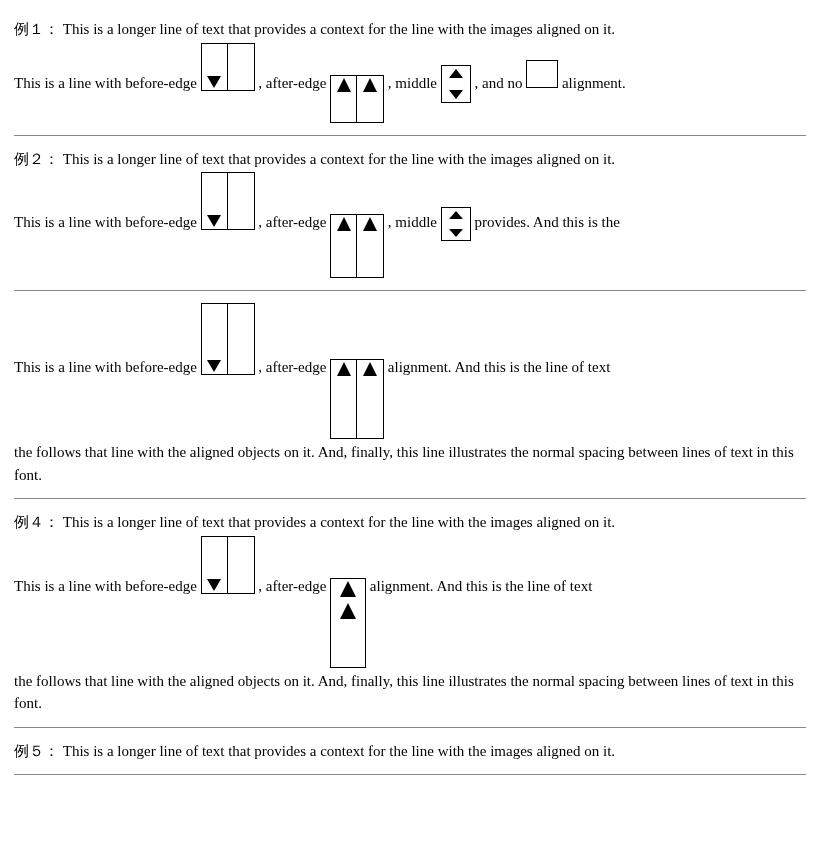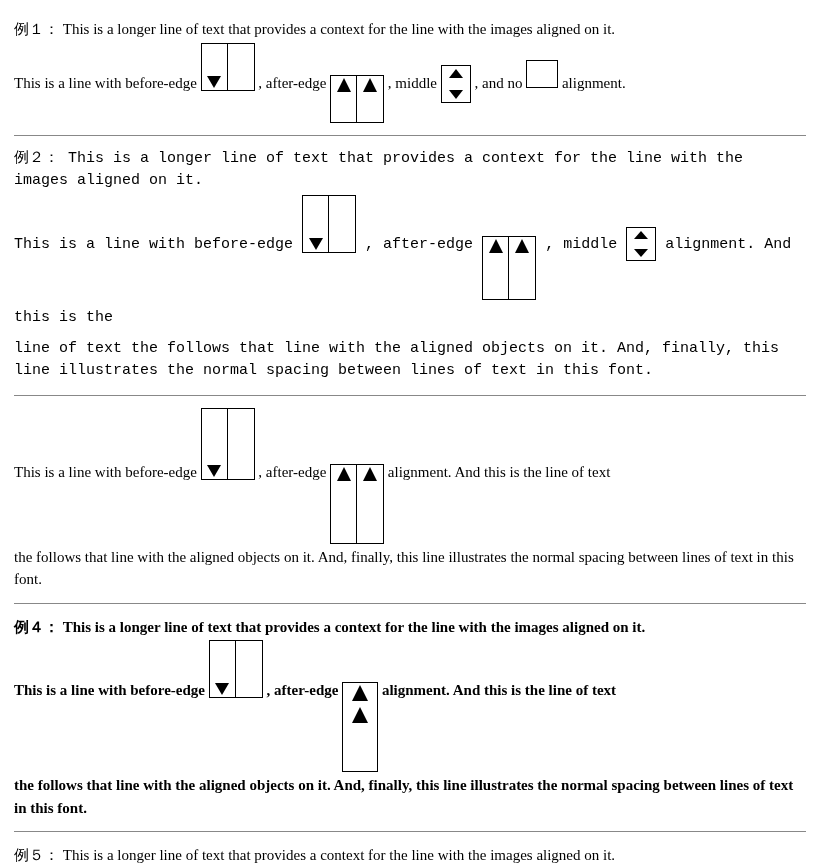--- a/index.html
+++ b/index.html
@@ -68,21 +68,21 @@
           </svg>
       </span>
     </span>
     <span>, and no</span>
     
     <span style="display:inline-block;vertical-align:baseline;border:1.5px solid #000;background:#fff;width:32px;height:28px;"></span>
     <span> alignment.</span>
   </p>
 </div>
 
-<div class="section" style="margin-top:4px;font-family:Liberation Mono, monospace;">
+<div class="section" style="margin-top:4px;">
   <p>
     <span>例２：</span>
     <span>This is a longer line of text that provides a context for the line with the images aligned on it.</span>
   </p>
   <p style="line-height:2.4;">
     <span>This is a line with before-edge</span>
     
     <span style="display:inline-flex;flex-direction:row;vertical-align:text-bottom;border:1.5px solid #000;background:#fff;">
       <span style="display:flex;flex-direction:column;align-items:center;justify-content:flex-end;width:26px;height:56px;border-right:1.5px solid #000;">
         <svg width="18" height="18">
@@ -110,23 +110,22 @@
     <span style="display:inline-flex;flex-direction:row;vertical-align:middle;border:1.5px solid #000;background:#fff;">
       <span style="display:flex;flex-direction:column;align-items:center;justify-content:center;width:28px;height:32px;">
         <svg width="18" height="14">
             <polygon points="9,1 2,9 16,9" fill="#000"></polygon>
           </svg>
         <svg width="18" height="14">
             <polygon points="9,13 2,5 16,5" fill="#000"></polygon>
           </svg>
       </span>
     </span>
-    <span> alignment. And this is the</span>
+    <span> provides. And this is the</span>
   </p>
-  <p>line of text the follows that line with the aligned objects on it. And, finally, this line illustrates the normal spacing between lines of text in this font.</p>
 </div>
 
 <div class="section" style="margin-top:4px;">
   <p style="line-height:2.6;">
     <span>This is a line with before-edge</span>
     
     <span style="display:inline-flex;flex-direction:row;vertical-align:text-bottom;border:1.5px solid #000;background:#fff;">
       <span style="display:flex;flex-direction:column;align-items:center;justify-content:flex-end;width:26px;height:70px;border-right:1.5px solid #000;">
         <svg width="18" height="18">
             <polygon points="9,16 2,4 16,4" fill="#000"></polygon>
@@ -146,21 +145,21 @@
         <svg width="18" height="18">
             <polygon points="9,2 2,16 16,16" fill="#000"></polygon>
           </svg>
       </span>
     </span>
     <span> alignment. And this is the line of text</span>
   </p>
   <p>the follows that line with the aligned objects on it. And, finally, this line illustrates the normal spacing between lines of text in this font.</p>
 </div>
 
-<div class="section" style="margin-top:4px;font-weight:bold;">
+<div class="section" style="margin-top:4px;">
   <p>
     <span>例４：</span>
     <span>This is a longer line of text that provides a context for the line with the images aligned on it.</span>
   </p>
   <p style="line-height:2.8;">
     <span>This is a line with before-edge</span>
     
     <span style="display:inline-flex;flex-direction:row;vertical-align:text-bottom;border:1.5px solid #000;background:#fff;">
       <span style="display:flex;flex-direction:column;align-items:center;justify-content:flex-end;width:26px;height:56px;border-right:1.5px solid #000;">
         <svg width="18" height="18">

